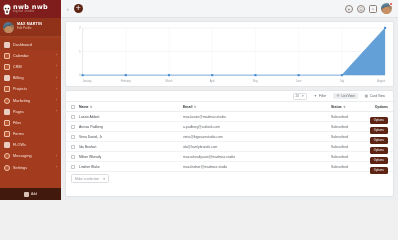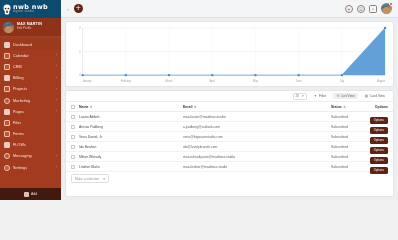--- a/index.html
+++ b/index.html
@@ -12,21 +12,21 @@
   .app { display:flex; width:398px; height:200px; position:relative; }
 
   
   .sidebar {
     width: 62px; height:200px;
     background:#a33c1e;
     display:flex; flex-direction:column;
     position:relative;
   }
   .logo-area {
-    height:18px; background:#0c4a6e;
+    height:18px; background:#7f1d1d;
     display:flex; align-items:center; gap:2px;
     padding-left:3px;
   }
   .logo-mark { width:8px; height:11px; flex:0 0 8px; }
   .logo-text { display:flex; flex-direction:column; line-height:1; }
   .logo-word {
     font-size:6.5px; font-weight:bold; color:#fff;
     letter-spacing:.3px; font-family:"DejaVu Sans", sans-serif;
   }
   .logo-sub { font-size:2.6px; color:#d8b5a6; letter-spacing:.5px; margin-top:1px; }

